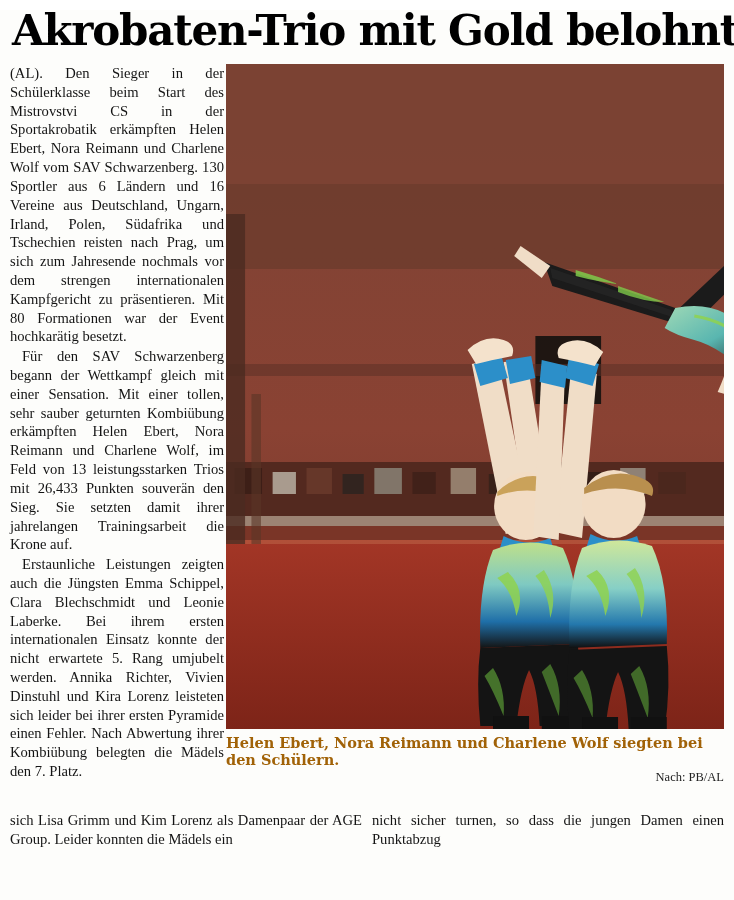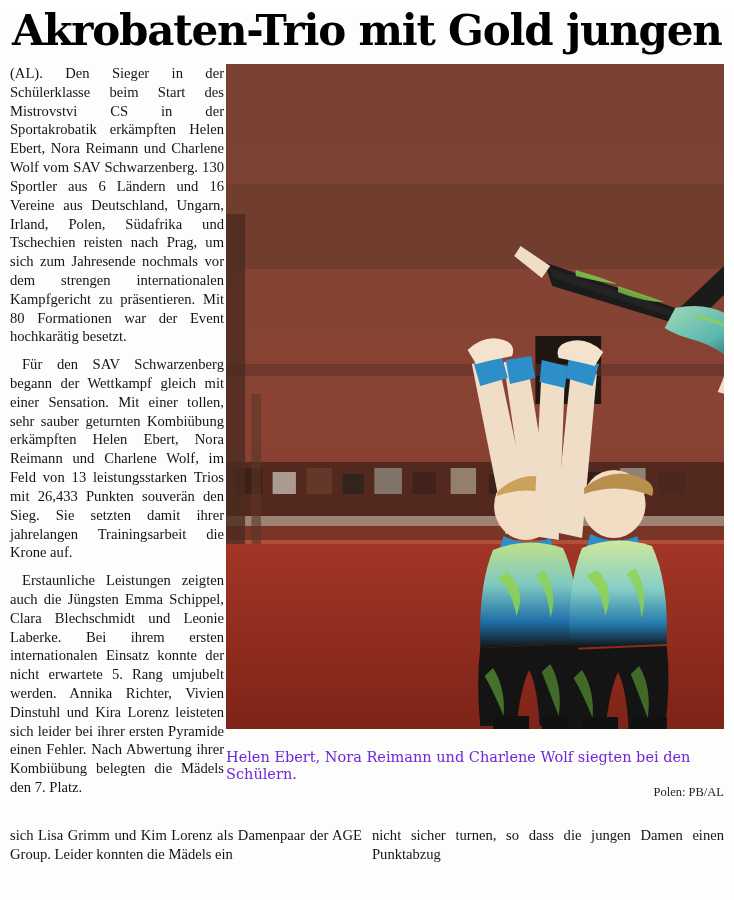--- a/index.html
+++ b/index.html
@@ -69,39 +69,39 @@
   p.body {
     margin: 0 0 0 0;
     font-family: "Liberation Serif", serif;
     font-size: 14.6px;
     line-height: 1.29;
     text-align: justify;
     text-justify: inter-word;
     hyphens: auto;
     color: #141414;
   }
-  p.body + p.body { text-indent: 12px; margin-top: 9px; }
+  p.body + p.body { text-indent: 12px; margin-top: 1px; }
 
   
   .photo {
     position: relative;
     width: 100%;
     height: 665px;
     overflow: hidden;
     background: #6b3a2c;
   }
   .photo svg { display: block; width: 100%; height: 100%; }
 
   .caption {
     font-family: "DejaVu Serif", serif;
-    font-weight: normal;
+    font-weight: bold;
     font-size: 14.5px;
     line-height: 1.18;
-    margin-top: 20px;
-    color: #6d28d9;
+    margin-top: 5px;
+    color: #a16207;
   }
   .credit {
     font-family: "Liberation Serif", serif;
     font-size: 12.5px;
     text-align: right;
     margin-top: 2px;
     color: #222;
   }
 
   
@@ -141,21 +141,21 @@
     overflow: hidden;
     position: relative;
   }
 </style>
 </head>
 <body>
 
 <div class="page">
 
 
-  <h1 class="headline">Akrobaten-Trio mit Gold jungen</h1>
+  <h1 class="headline">Akrobaten-Trio mit Gold belohnt</h1>
 
   <div class="content">
 
     <div class="col-text">
       <p class="body">(AL). Den Sieger in der Schülerklasse beim Start des Mistrovstvi CS in der Sportakrobatik erkämpften Helen Ebert, Nora Reimann und Charlene Wolf vom SAV Schwarzenberg. 130 Sportler aus 6 Ländern und 16 Vereine aus Deutschland, Ungarn, Irland, Polen, Südafrika und Tschechien reisten nach Prag, um sich zum Jahresende nochmals vor dem strengen internationalen Kampfgericht zu präsentieren. Mit 80 Formationen war der Event hochkarätig besetzt.</p>
       <p class="body">Für den SAV Schwarzenberg begann der Wettkampf gleich mit einer Sensation. Mit einer tollen, sehr sauber geturnten Kombiübung erkämpften Helen Ebert, Nora Reimann und Charlene Wolf, im Feld von 13 leistungsstarken Trios mit 26,433 Punkten souverän den Sieg. Sie setzten damit ihrer jahrelangen Trainingsarbeit die Krone auf.</p>
       <p class="body">Erstaunliche Leistungen zeigten auch die Jüngsten Emma Schippel, Clara Blechschmidt und Leonie Laberke. Bei ihrem ersten internationalen Einsatz konnte der nicht erwartete 5. Rang umjubelt werden. Annika Richter, Vivien Dinstuhl und Kira Lorenz leisteten sich leider bei ihrer ersten Pyramide einen Fehler. Nach Abwertung ihrer Kombiübung belegten die Mädels den 7. Platz.</p>
     </div>
 
     <div class="col-photo">
@@ -288,21 +288,21 @@
             <path d="M324 586 l92 -4 q4 40 -2 83 l-34 0 q-2 -40 -10 -57 q-8 18 -12 57 l-34 0 q-4 -44 0 -79 Z" fill="#141414"></path>
             <path d="M336 606 q12 20 10 48 q-10 -26 -18 -40 Z" fill="#6dbf3e" opacity="0.5"></path>
             <path d="M390 602 q12 22 8 52 q-10 -28 -16 -44 Z" fill="#6dbf3e" opacity="0.5"></path>
             <rect x="336" y="653" width="34" height="12" fill="#111"></rect>
             <rect x="382" y="653" width="34" height="12" fill="#111"></rect>
           </g>
         </svg>
       </div>
 
       <div class="caption">Helen Ebert, Nora Reimann und Charlene Wolf siegten bei den Schülern.</div>
-      <div class="credit">Polen: PB/AL</div>
+      <div class="credit">Nach: PB/AL</div>
     </div>
   </div>
 
   <div class="left-bottom fade-last"></div>
 
   <div class="bottom">
     <div class="col fade-last">sich Lisa Grimm und Kim Lorenz als Damenpaar der AGE Group. Leider konnten die Mädels ein</div>
     <div class="col fade-last">nicht sicher turnen, so dass die jungen Damen einen Punktabzug</div>
   </div>
 

